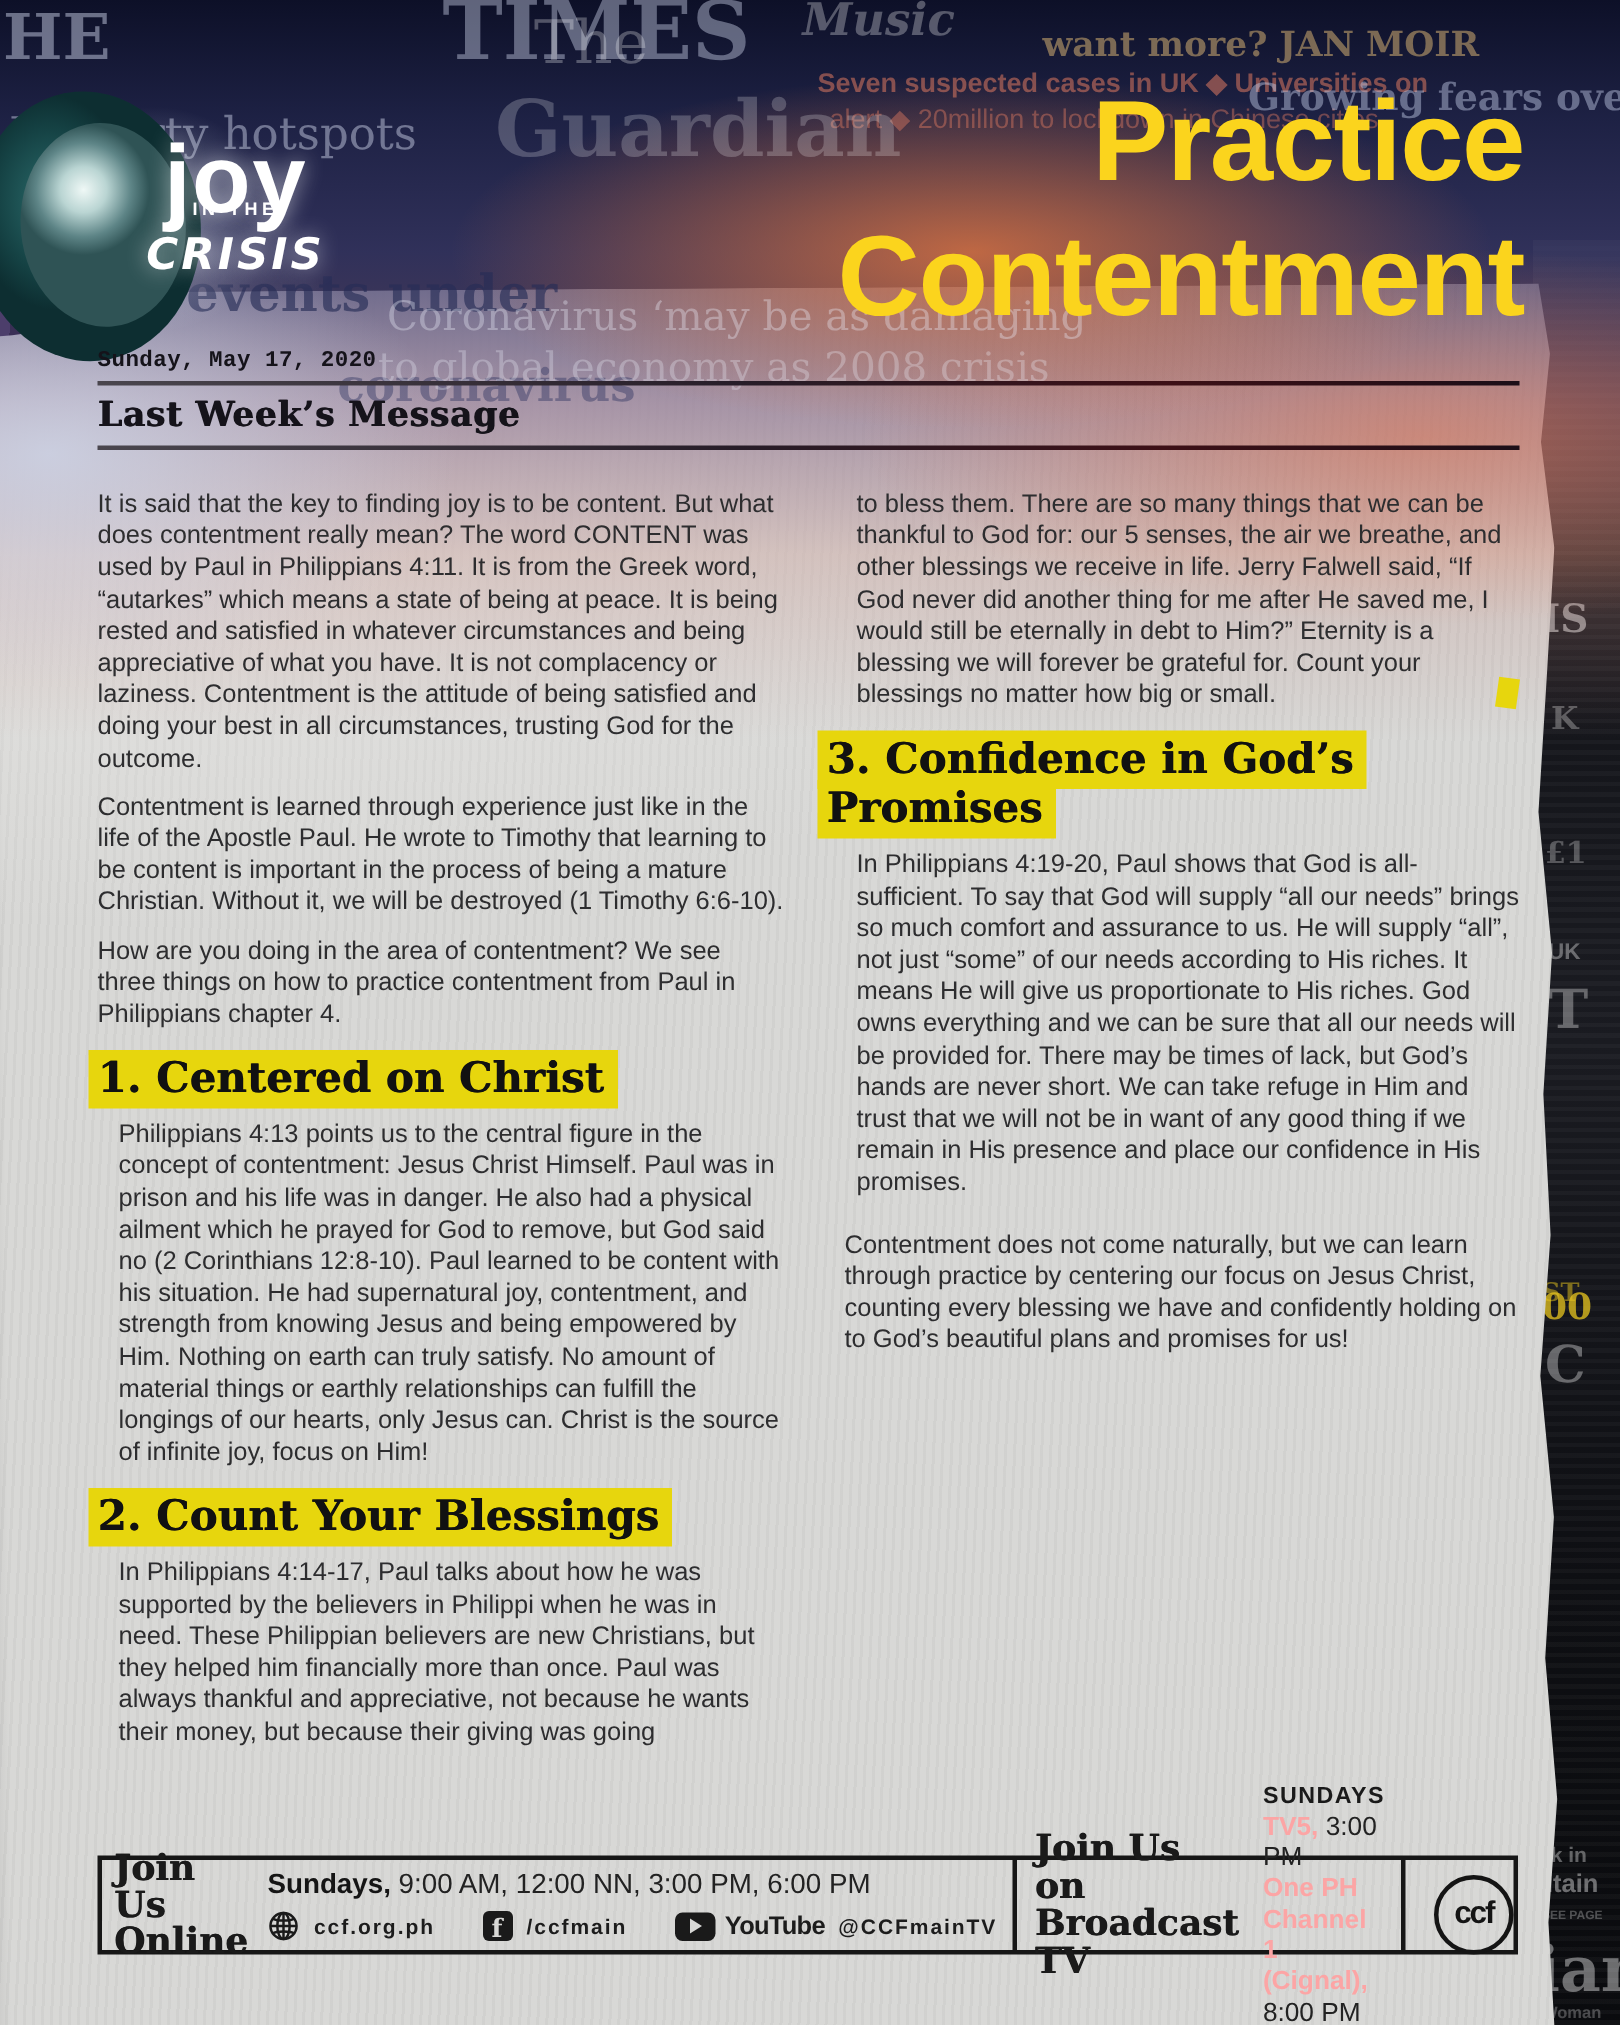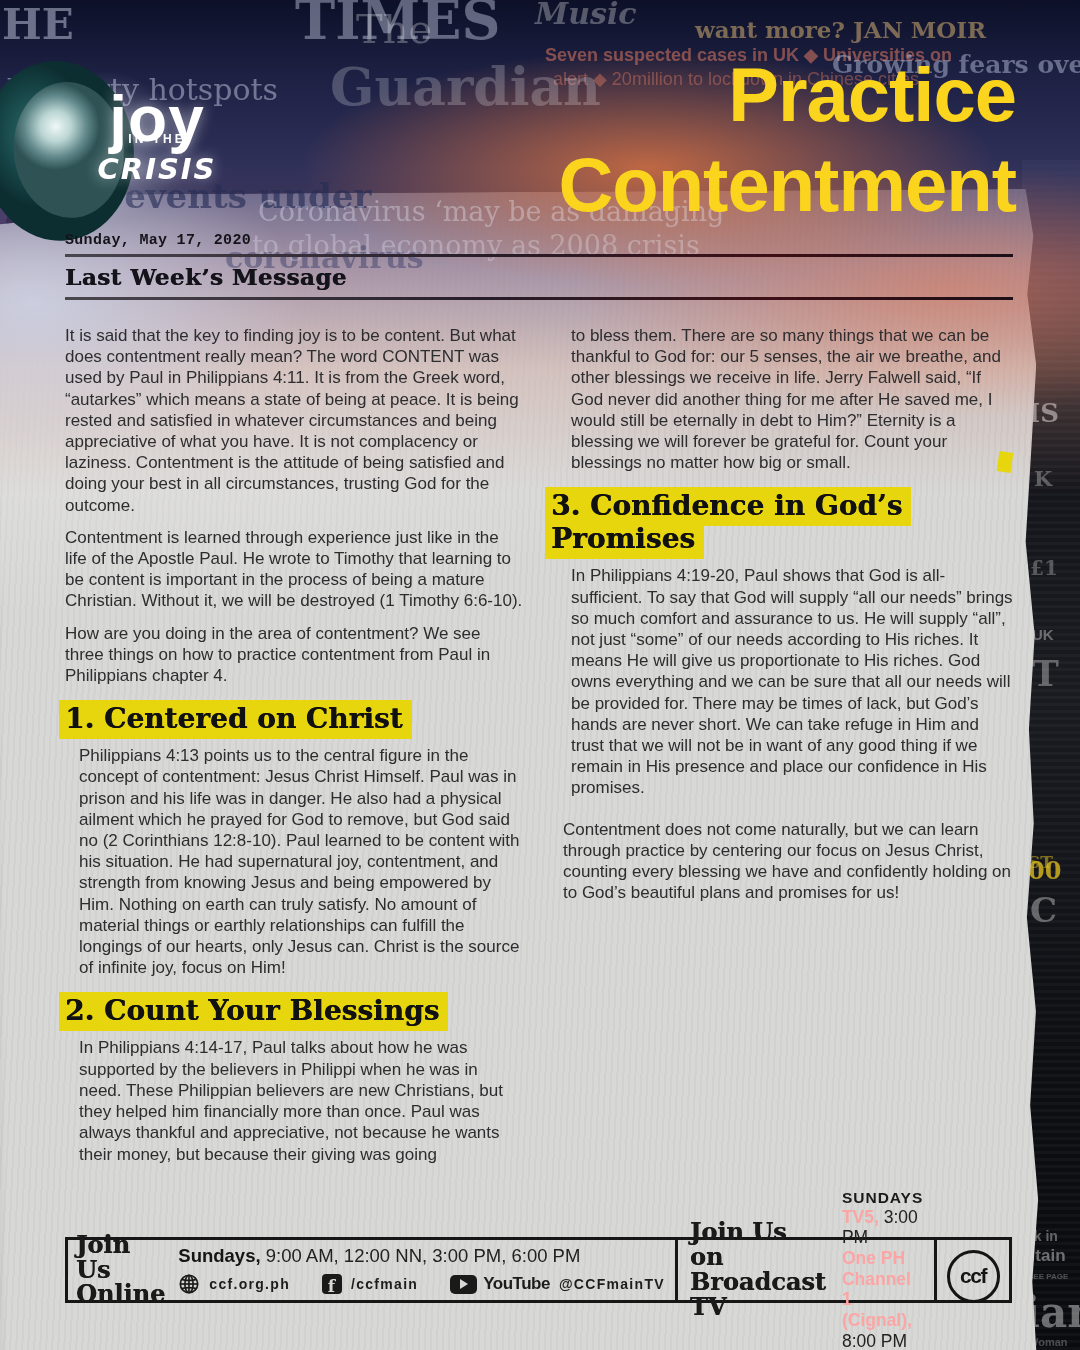--- a/index.html
+++ b/index.html
@@ -74,21 +74,21 @@
   .hl{background:#e7d60d;padding:2px 9px 4px 6px;margin-left:-6px;
     -webkit-box-decoration-break:clone;box-decoration-break:clone;}
   .concl{margin-top:20px !important;}
 
   
   .footer{position:absolute;z-index:5;left:65px;top:1237px;width:947px;height:66px;
     border:3px solid #161616;box-sizing:border-box;display:flex;color:#1a1a1a;}
   .f-cell{box-sizing:border-box;display:flex;align-items:center;}
   .f-online{flex:0 0 468px;border-right:3px solid #161616;padding:4px 10px 4px 8px;gap:13px;}
   .f-broadcast{flex:1 1 auto;border-right:3px solid #161616;padding:4px 10px 4px 12px;gap:16px;}
-  .f-ccf{flex:0 0 72px;justify-content:center;margin-top:12px;}
+  .f-ccf{flex:0 0 72px;justify-content:flex-end;margin-top:12px;}
   .f-title{font-family:"DejaVu Serif",serif;font-weight:bold;font-size:24px;line-height:1.04;
     text-shadow:0.4px 0 0 currentColor;}
   .f-sched{font-size:18.5px;line-height:1.15;color:#222;}
   .f-sched b{color:#151515;}
   .links{display:flex;align-items:center;gap:9px;margin-top:7px;font-weight:bold;
     font-size:14px;letter-spacing:1.3px;color:#1c1c1c;}
   .links .sp{width:14px;}
   .glyph-globe{width:22px;height:22px;}
   .fb-badge{width:20px;height:20px;background:#1a1a1a;border-radius:4px;color:#d8d8d6;
     display:flex;align-items:flex-end;justify-content:center;font-family:"DejaVu Serif",serif;

